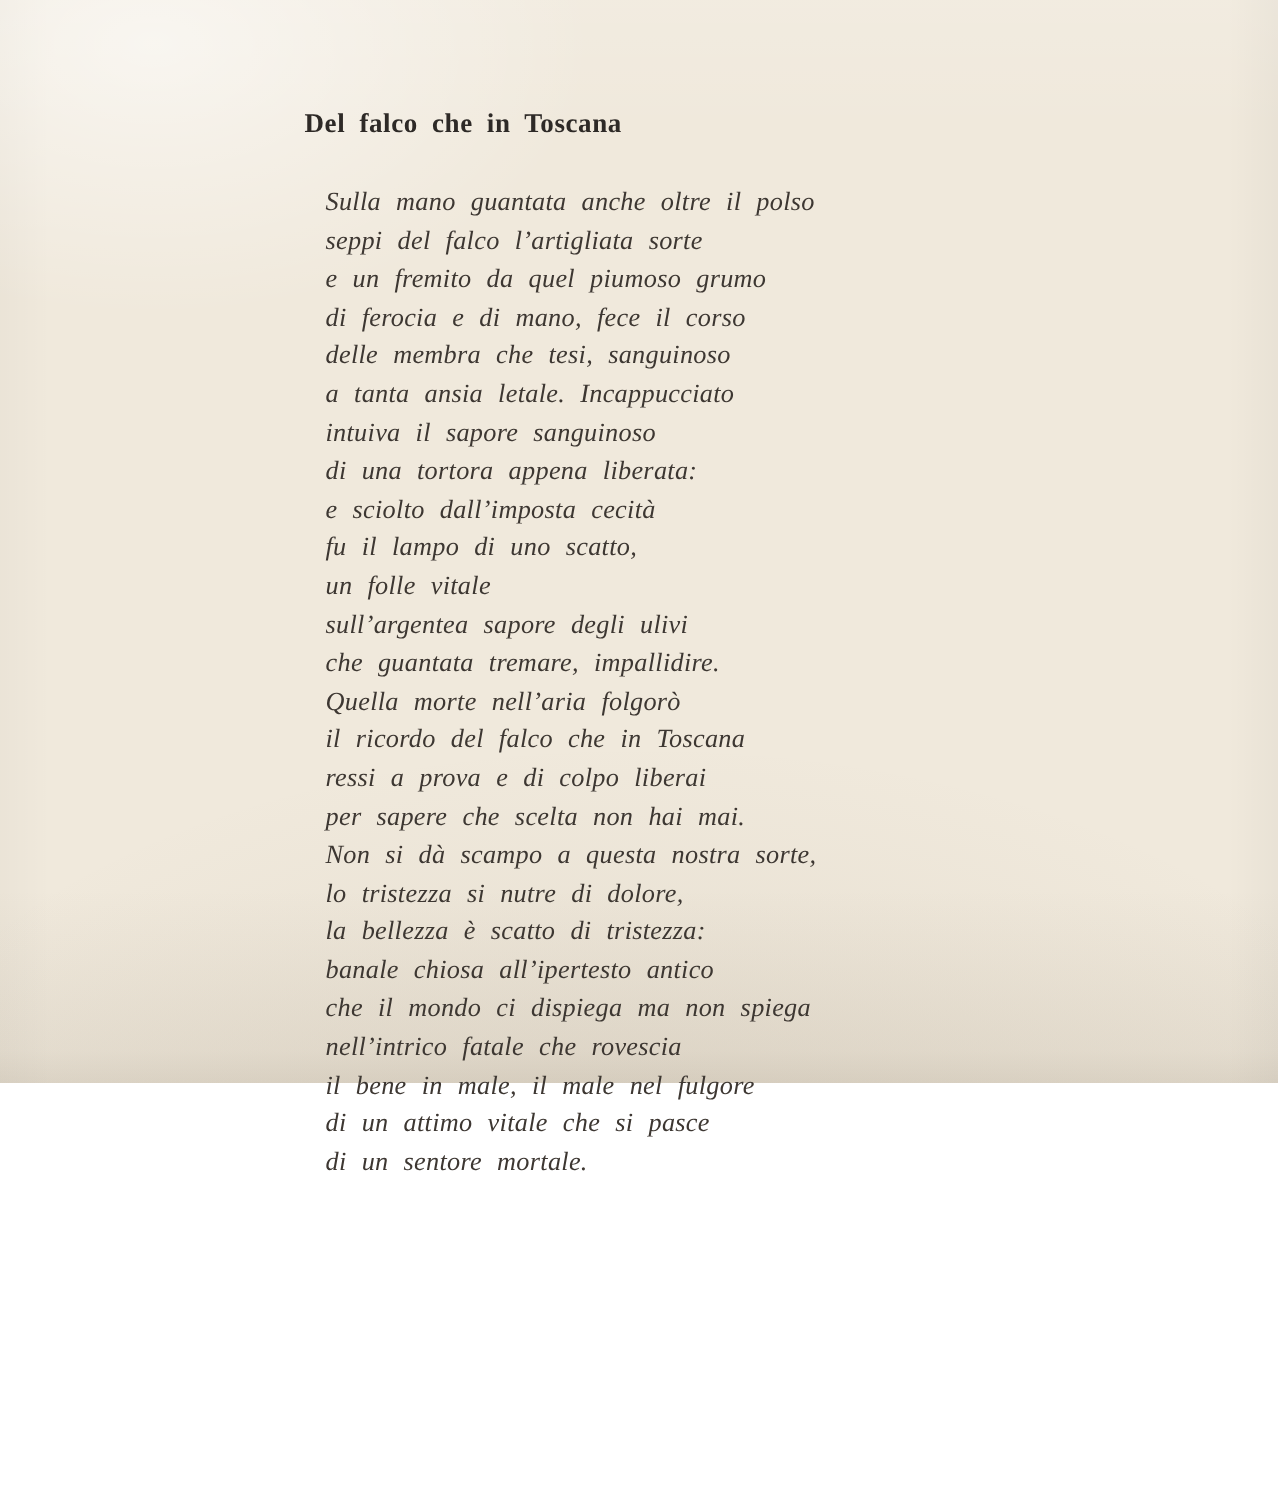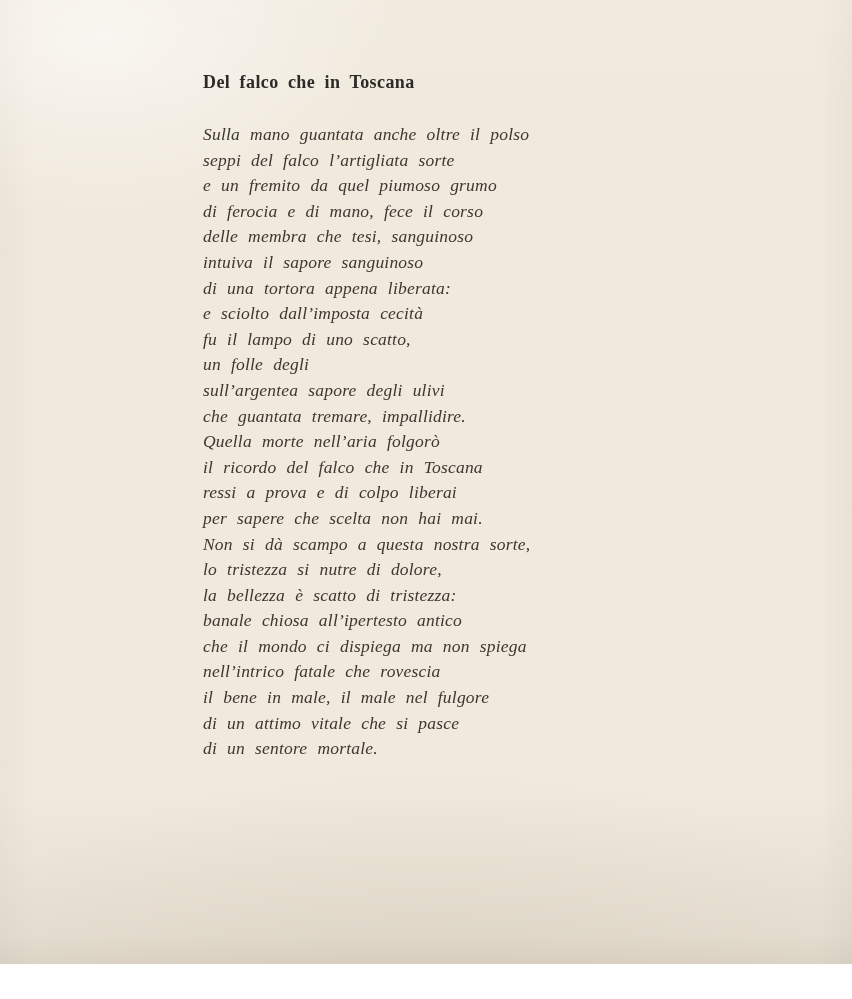--- a/index.html
+++ b/index.html
@@ -8,21 +8,21 @@
   }
   body {
     width: 852px;
     height: 999px;
     overflow: hidden;
     font-family: "Liberation Serif", serif;
   }
   .paper {
     position: relative;
     width: 852px;
-    height: 964px;
+    height: 722px;
     background-color: #f0e9dc;
     
     background-image:
       radial-gradient(ellipse 420px 260px at 12% 4%, rgba(255,255,255,0.55), rgba(255,255,255,0) 70%),
       radial-gradient(ellipse 900px 500px at 50% 110%, rgba(122,104,78,0.10), rgba(122,104,78,0) 60%),
       linear-gradient(180deg, rgba(255,255,255,0.12) 0%, rgba(255,255,255,0) 12%, rgba(0,0,0,0) 82%, rgba(97,82,60,0.07) 97%, rgba(97,82,60,0.13) 100%),
       linear-gradient(90deg, rgba(0,0,0,0.025) 0%, rgba(0,0,0,0) 4%, rgba(0,0,0,0) 96%, rgba(0,0,0,0.03) 100%);
   }
   .content {
     position: absolute;
@@ -35,20 +35,21 @@
     font-size: 18px;
     font-weight: 700;
     font-style: normal;
     color: #2e2a27;
     letter-spacing: 0.4px;
     word-spacing: 4.5px;
     line-height: 20px;
   }
   .poem {
     margin-top: 30px;
+    margin-left: 14px;
   }
   .poem-line {
     font-size: 17.5px;
     font-style: italic;
     color: #3d3732;
     line-height: 25.6px;
     letter-spacing: 0.2px;
     word-spacing: 5.5px;
     white-space: nowrap;
     text-rendering: optimizeLegibility;
@@ -59,25 +60,26 @@
 
 <div class="paper">
   <div class="content">
     <h1 class="poem-title">Del falco che in Toscana</h1>
     <div class="poem">
       <div class="poem-line">Sulla mano guantata anche oltre il polso</div>
       <div class="poem-line">seppi del falco l’artigliata sorte</div>
       <div class="poem-line">e un fremito da quel piumoso grumo</div>
       <div class="poem-line">di ferocia e di mano, fece il corso</div>
       <div class="poem-line">delle membra che tesi, sanguinoso</div>
+      <div class="poem-line">a tanta ansia letale. Incappucciato</div>
       <div class="poem-line">intuiva il sapore sanguinoso</div>
       <div class="poem-line">di una tortora appena liberata:</div>
       <div class="poem-line">e sciolto dall’imposta cecità</div>
       <div class="poem-line">fu il lampo di uno scatto,</div>
-      <div class="poem-line">un folle degli</div>
+      <div class="poem-line">un folle vitale</div>
       <div class="poem-line">sull’argentea sapore degli ulivi</div>
       <div class="poem-line">che guantata tremare, impallidire.</div>
       <div class="poem-line">Quella morte nell’aria folgorò</div>
       <div class="poem-line">il ricordo del falco che in Toscana</div>
       <div class="poem-line">ressi a prova e di colpo liberai</div>
       <div class="poem-line">per sapere che scelta non hai mai.</div>
       <div class="poem-line">Non si dà scampo a questa nostra sorte,</div>
       <div class="poem-line">lo tristezza si nutre di dolore,</div>
       <div class="poem-line">la bellezza è scatto di tristezza:</div>
       <div class="poem-line">banale chiosa all’ipertesto antico</div>

